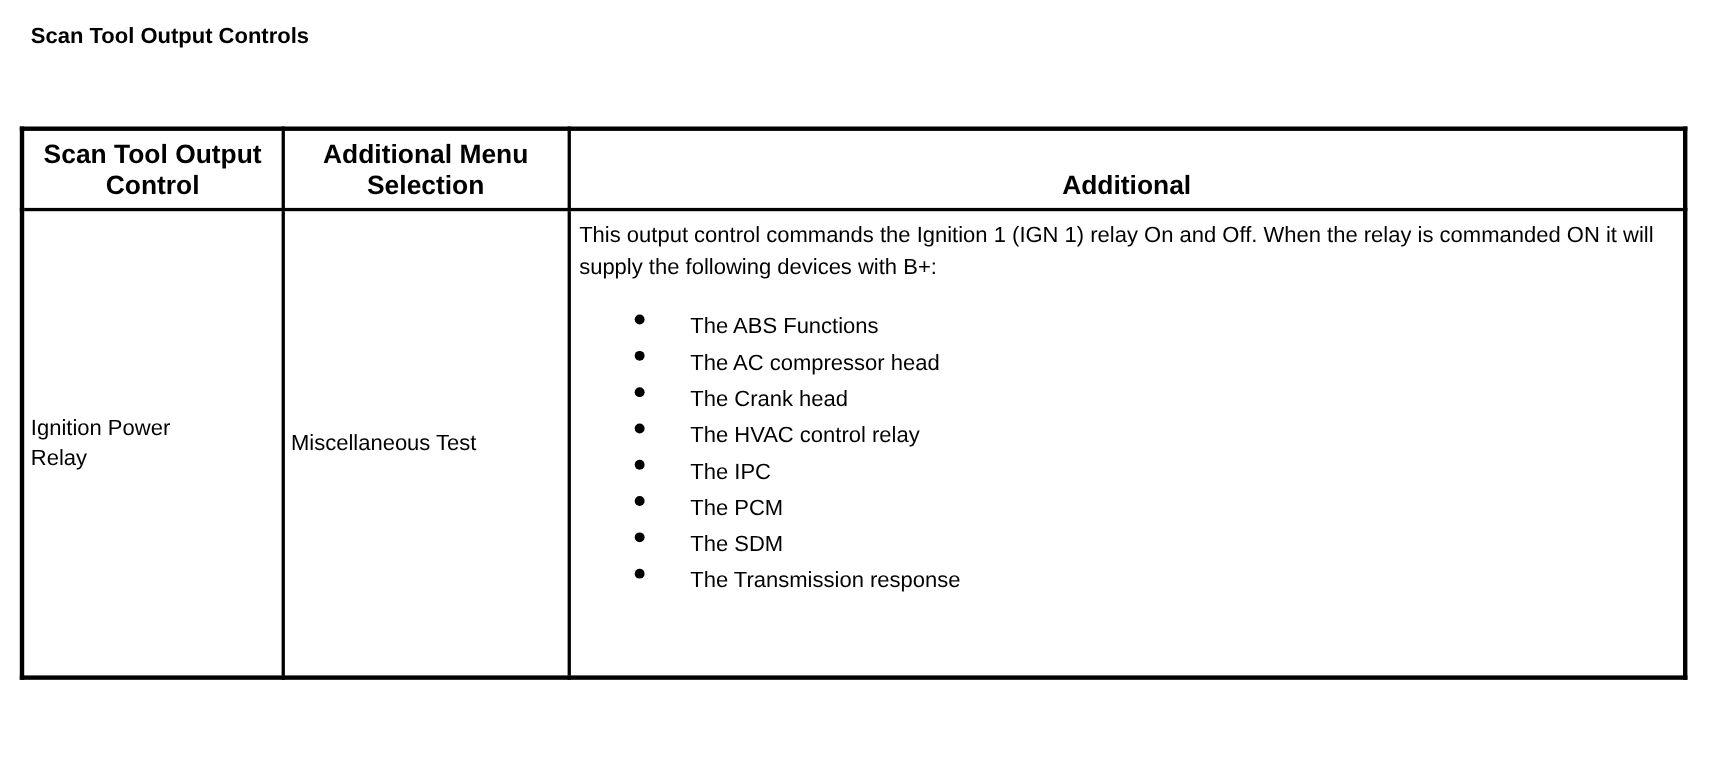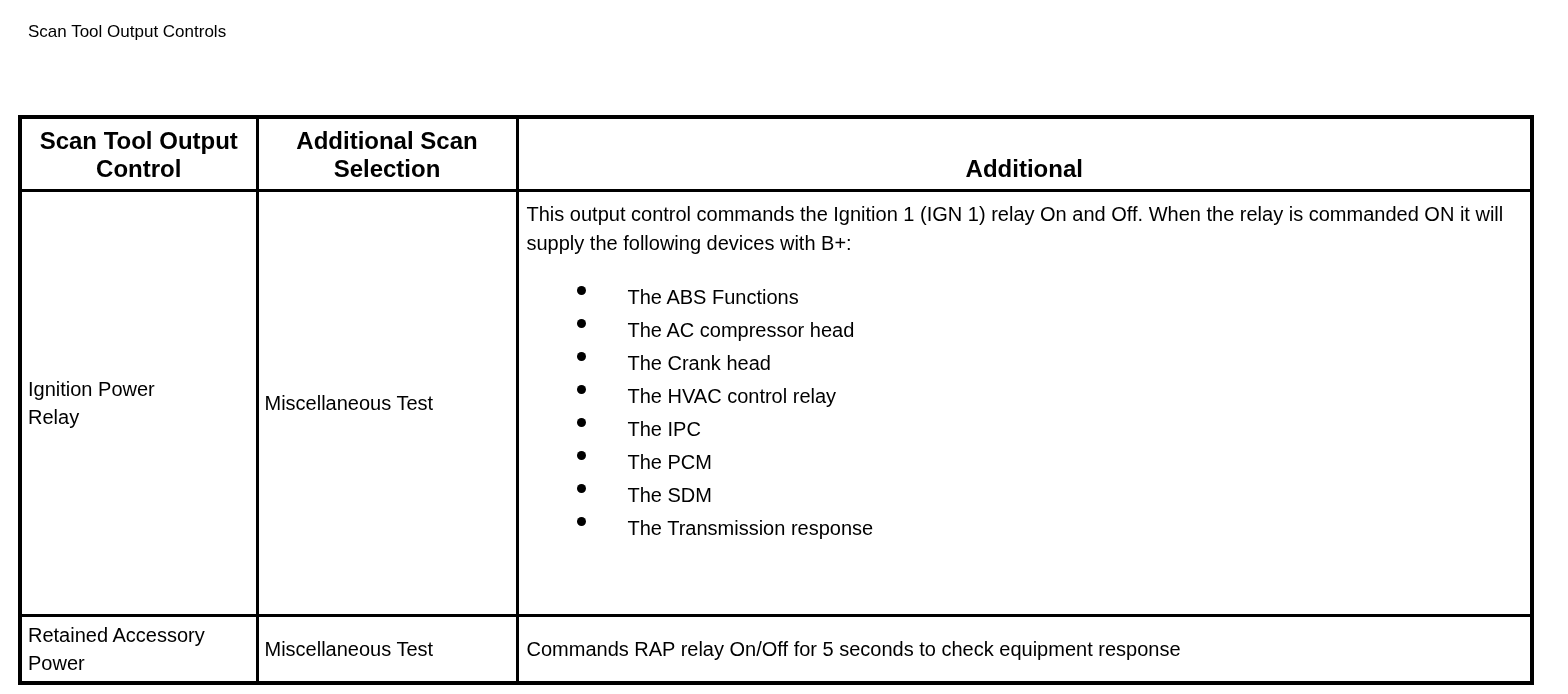--- a/index.html
+++ b/index.html
@@ -13,22 +13,22 @@
     position: relative;
     width: 1568px;
     height: 694px;
     background: #ffffff;
     overflow: hidden;
   }
   .doc-title {
     position: absolute;
     left: 28px;
     top: 22px;
-    font-size: 17px;
-    font-weight: normal;
+    font-size: 20px;
+    font-weight: bold;
   }
   table.output-controls {
     position: absolute;
     left: 18px;
     top: 115px;
     width: 1512px;
     border-collapse: collapse;
     table-layout: fixed;
     background: #ffffff;
   }
@@ -103,21 +103,21 @@
   <table class="output-controls">
     <colgroup>
       <col style="width:237px">
       <col style="width:260px">
       <col style="width:1015px">
     </colgroup>
     <thead>
       <tr>
         <th class="col-header">Scan Tool Output
 Control</th>
-        <th class="col-header">Additional Scan
+        <th class="col-header">Additional Menu
 Selection</th>
         <th class="col-header">Additional</th>
       </tr>
     </thead>
     <tbody>
       <tr class="data-row-1">
         <td class="cell-control">Ignition Power
 Relay</td>
         <td class="cell-menu">Miscellaneous Test</td>
         <td class="cell-desc-top">
@@ -151,22 +151,16 @@
               <span class="bullet-dot"></span>
               <span class="bullet-text">The SDM</span>
             </div>
             <div class="bullet-item">
               <span class="bullet-dot"></span>
               <span class="bullet-text">The Transmission response</span>
             </div>
           </div>
         </td>
       </tr>
-      <tr class="data-row-2">
-        <td class="cell-control">Retained Accessory
-Power</td>
-        <td class="cell-menu">Miscellaneous Test</td>
-        <td class="cell-desc-mid">Commands RAP relay On/Off for 5 seconds to check equipment response</td>
-      </tr>
     </tbody>
   </table>
 
 </div>
 
 </body></html>

